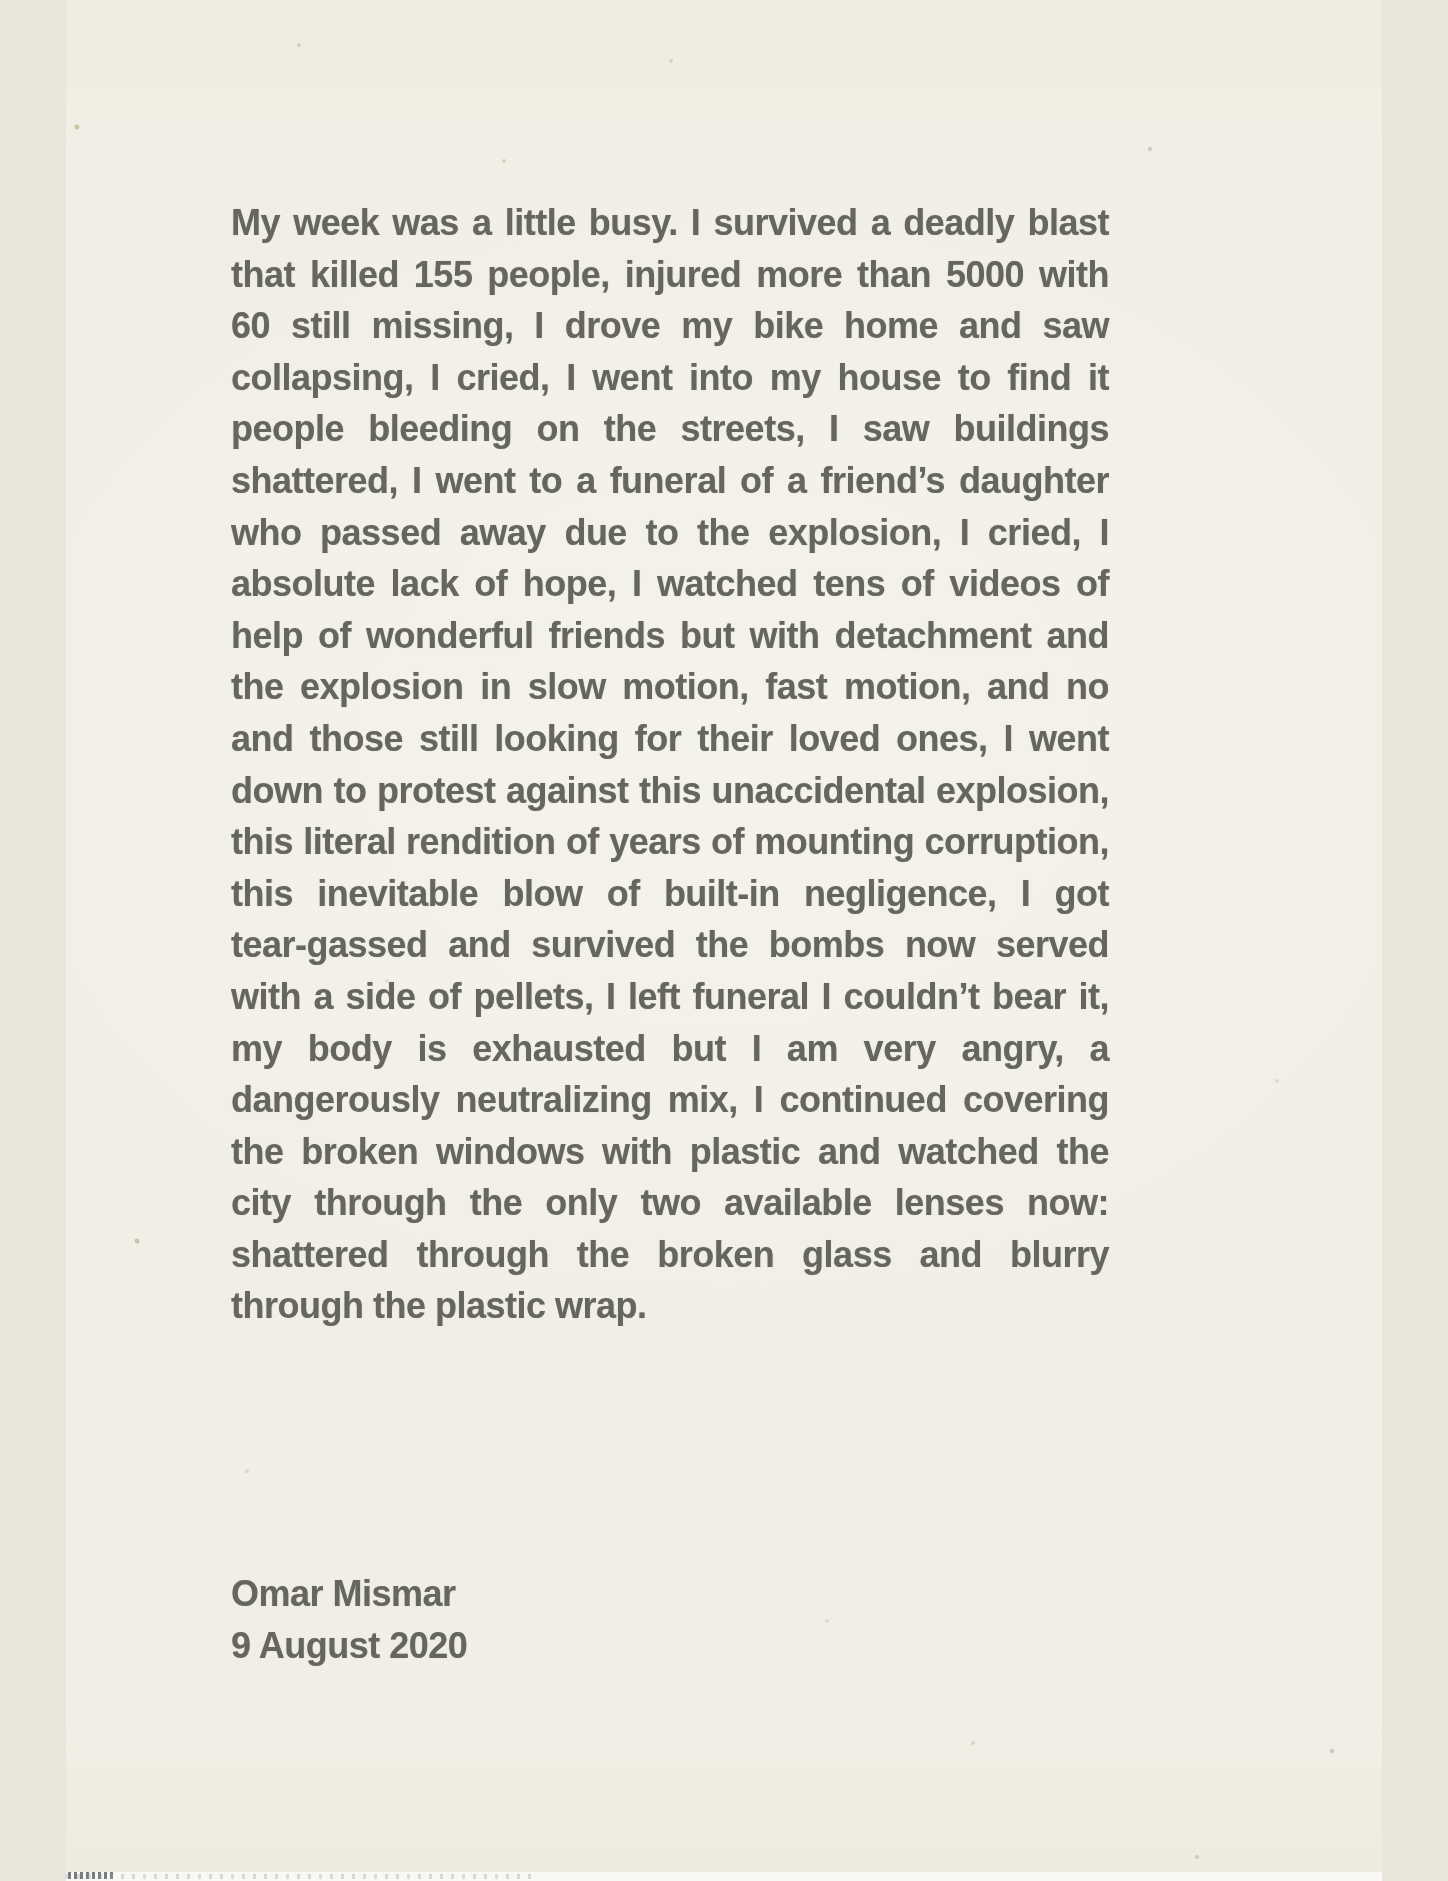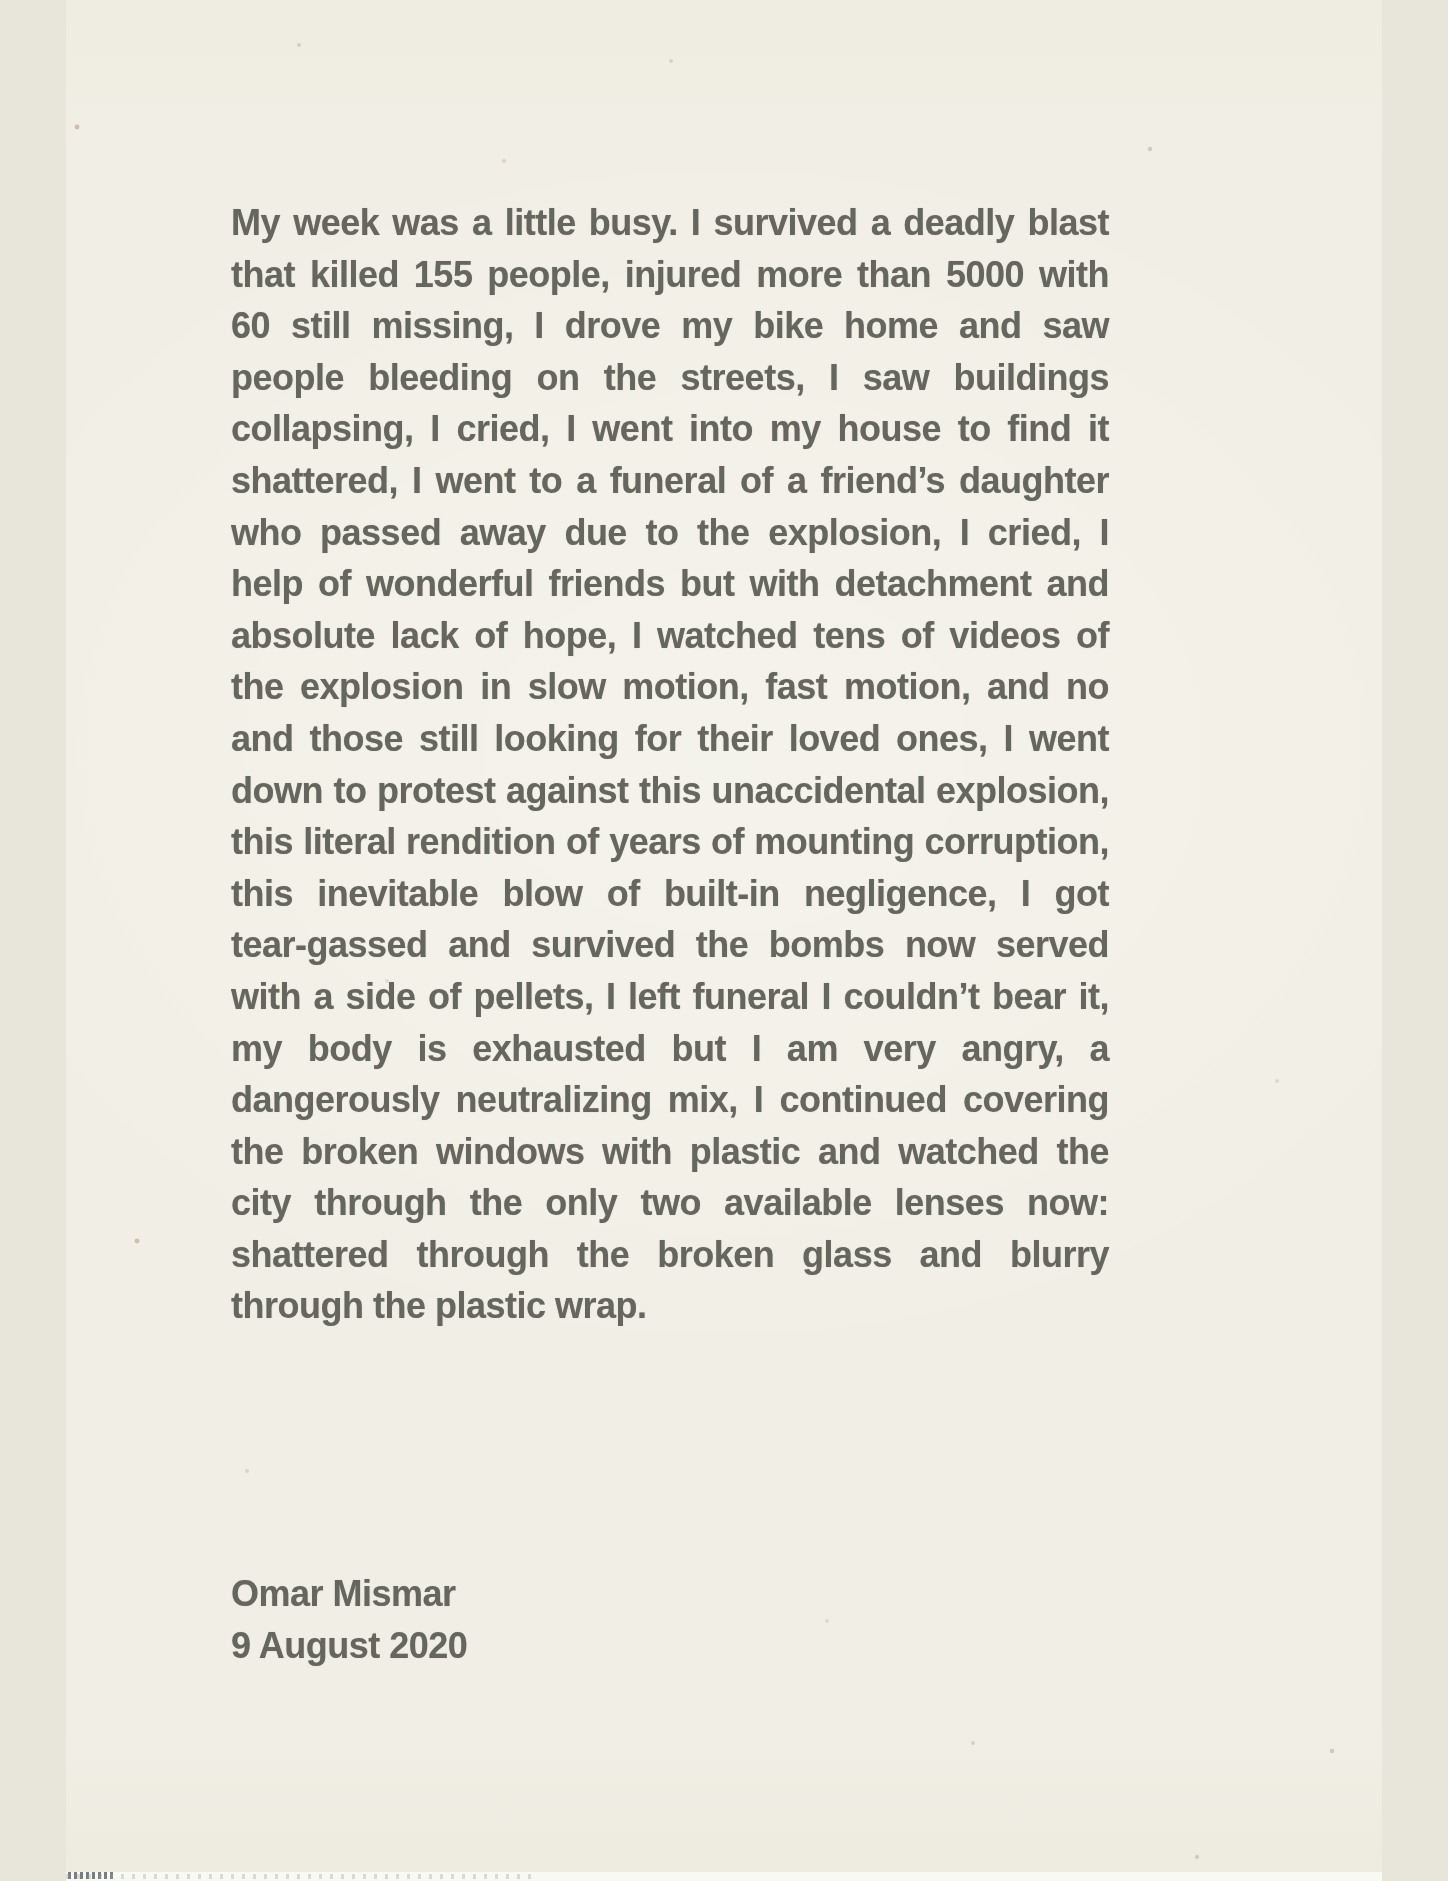--- a/index.html
+++ b/index.html
@@ -118,26 +118,26 @@
 <body>
 
 <div class="page" style="--paper: #f1efe5; --ink: #65675f;">
 
   <div class="speckles"></div>
 
   <div class="text-block" id="lines-container">
       <div class="line">My week was a little busy. I survived a deadly blast</div>
       <div class="line">that killed 155 people, injured more than 5000 with</div>
       <div class="line">60 still missing, I drove my bike home and saw</div>
+      <div class="line">collapsing, I cried, I went into my house to find it</div>
       <div class="line">people bleeding on the streets, I saw buildings</div>
-      <div class="line">collapsing, I cried, I went into my house to find it</div>
       <div class="line">shattered, I went to a funeral of a friend’s daughter</div>
       <div class="line">who passed away due to the explosion, I cried, I</div>
+      <div class="line">absolute lack of hope, I watched tens of videos of</div>
       <div class="line">help of wonderful friends but with detachment and</div>
-      <div class="line">absolute lack of hope, I watched tens of videos of</div>
       <div class="line">the explosion in slow motion, fast motion, and no</div>
       <div class="line">and those still looking for their loved ones, I went</div>
       <div class="line">down to protest against this unaccidental explosion,</div>
       <div class="line">this literal rendition of years of mounting corruption,</div>
       <div class="line">this inevitable blow of built-in negligence, I got</div>
       <div class="line">tear-gassed and survived the bombs now served</div>
       <div class="line">with a side of pellets, I left funeral I couldn’t bear it,</div>
       <div class="line">my body is exhausted but I am very angry, a</div>
       <div class="line">dangerously neutralizing mix, I continued covering</div>
       <div class="line">the broken windows with plastic and watched the</div>

